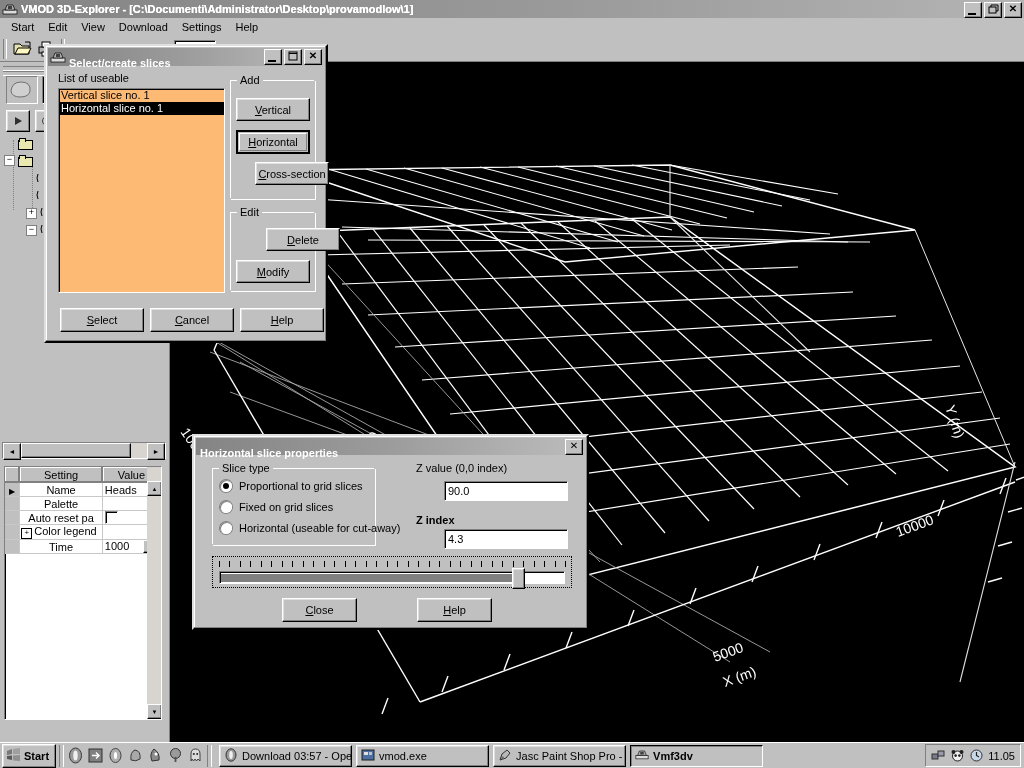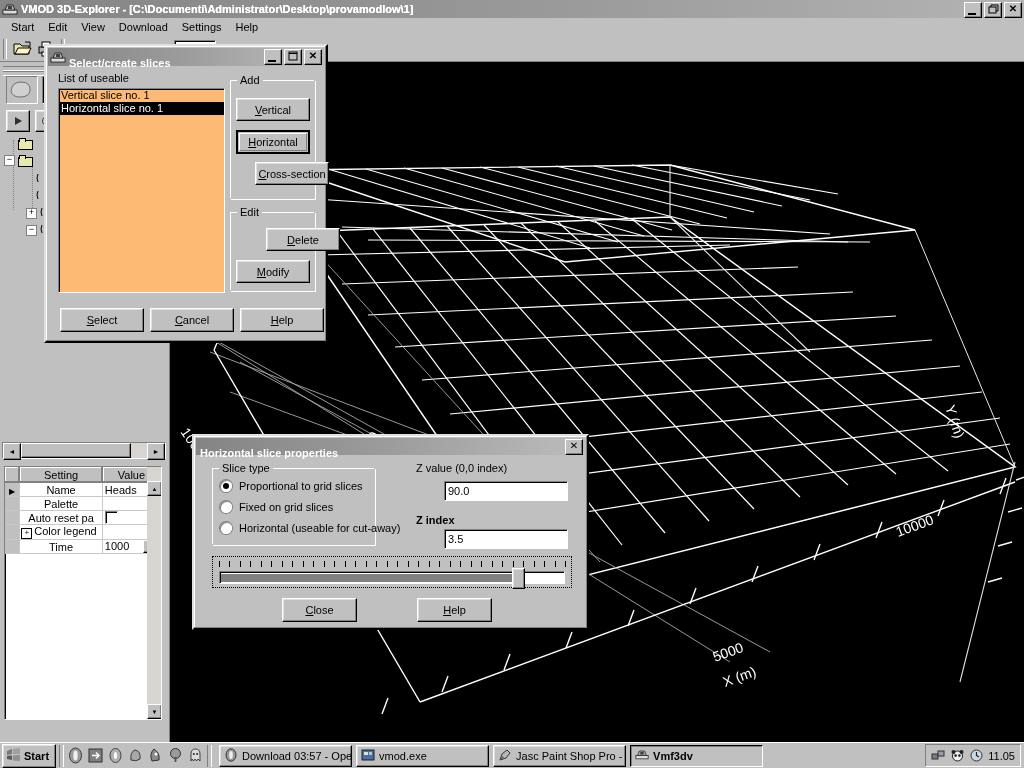--- a/index.html
+++ b/index.html
@@ -697,21 +697,21 @@
     </div>
     <div class="radio-row" style="left:26px;top:86px;">
       <span class="radio"></span>
       <span>Horizontal (useable for cut-away)</span>
     </div>
 
     <div class="fieldlabel" style="left:222px;top:26px;">Z value (0,0 index)</div>
     <div class="txtfield" style="left:250px;top:45px;width:124px;height:20px;">90.0</div>
 
     <div class="fieldlabel" style="left:222px;top:78px;font-weight:bold;">Z index</div>
-    <div class="txtfield" style="left:250px;top:93px;width:124px;height:20px;">3.5</div>
+    <div class="txtfield" style="left:250px;top:93px;width:124px;height:20px;">4.3</div>
 
     <div class="slider-frame" style="left:18px;top:120px;width:360px;height:32px;">
       <div class="slider-ticks" id="sldticks">
           <i style="left: 0%;"></i>
           <i style="left: 3.0303%;"></i>
           <i style="left: 6.06061%;"></i>
           <i style="left: 9.09091%;"></i>
           <i style="left: 12.1212%;"></i>
           <i style="left: 15.1515%;"></i>
           <i style="left: 18.1818%;"></i>

